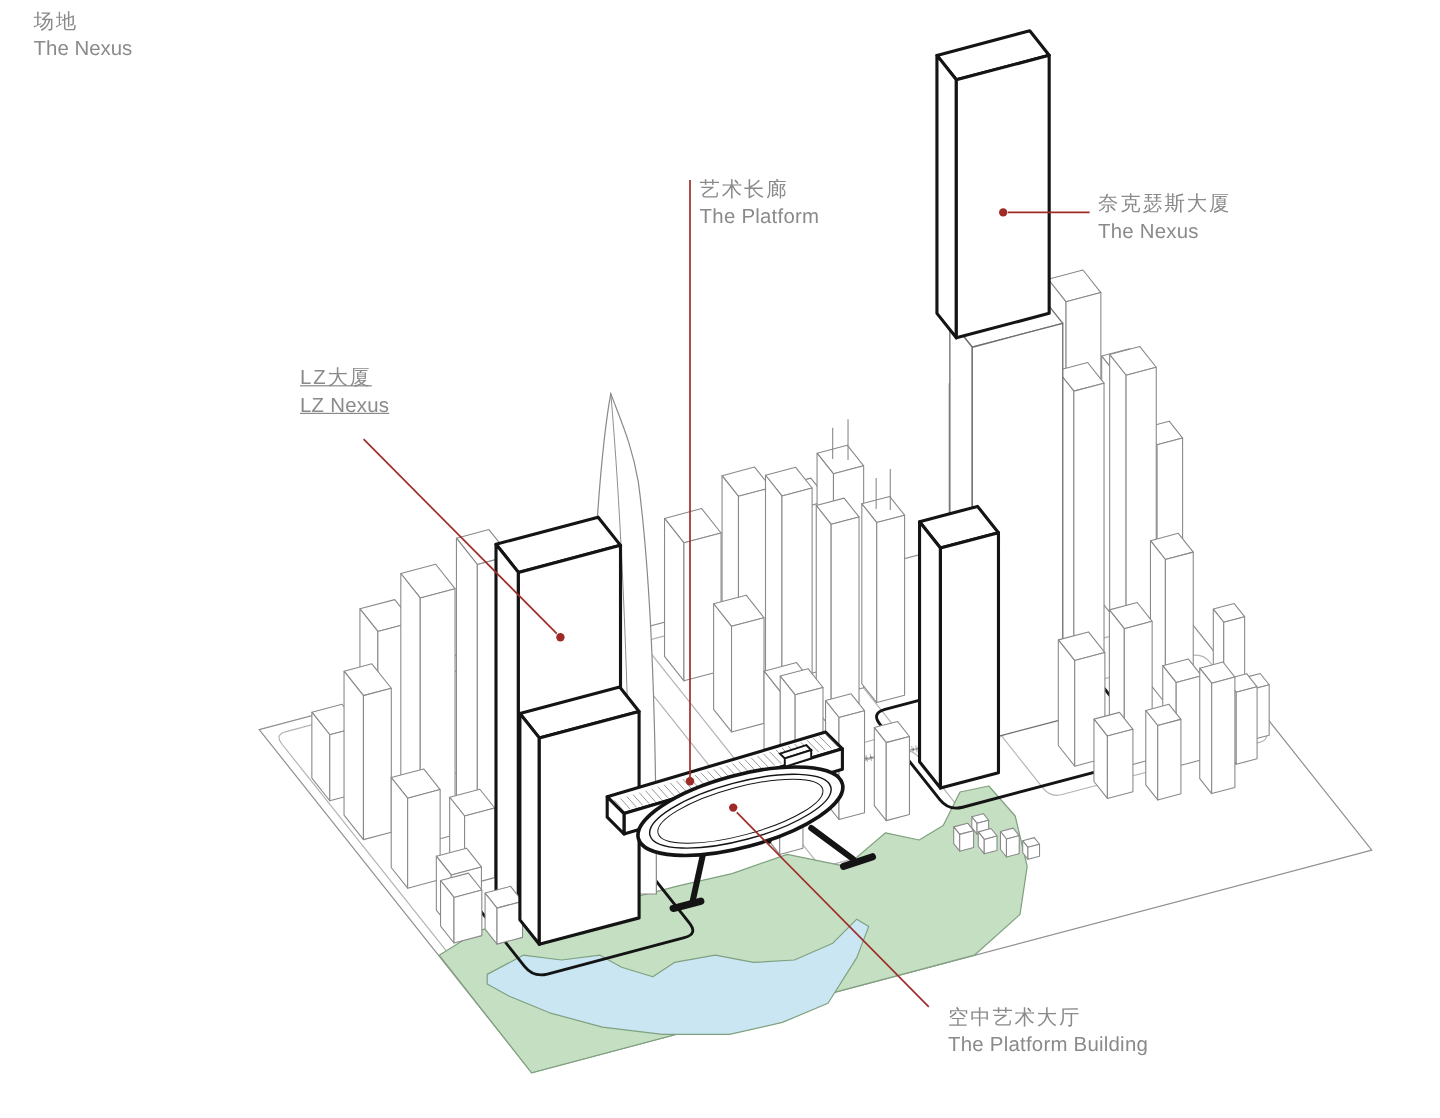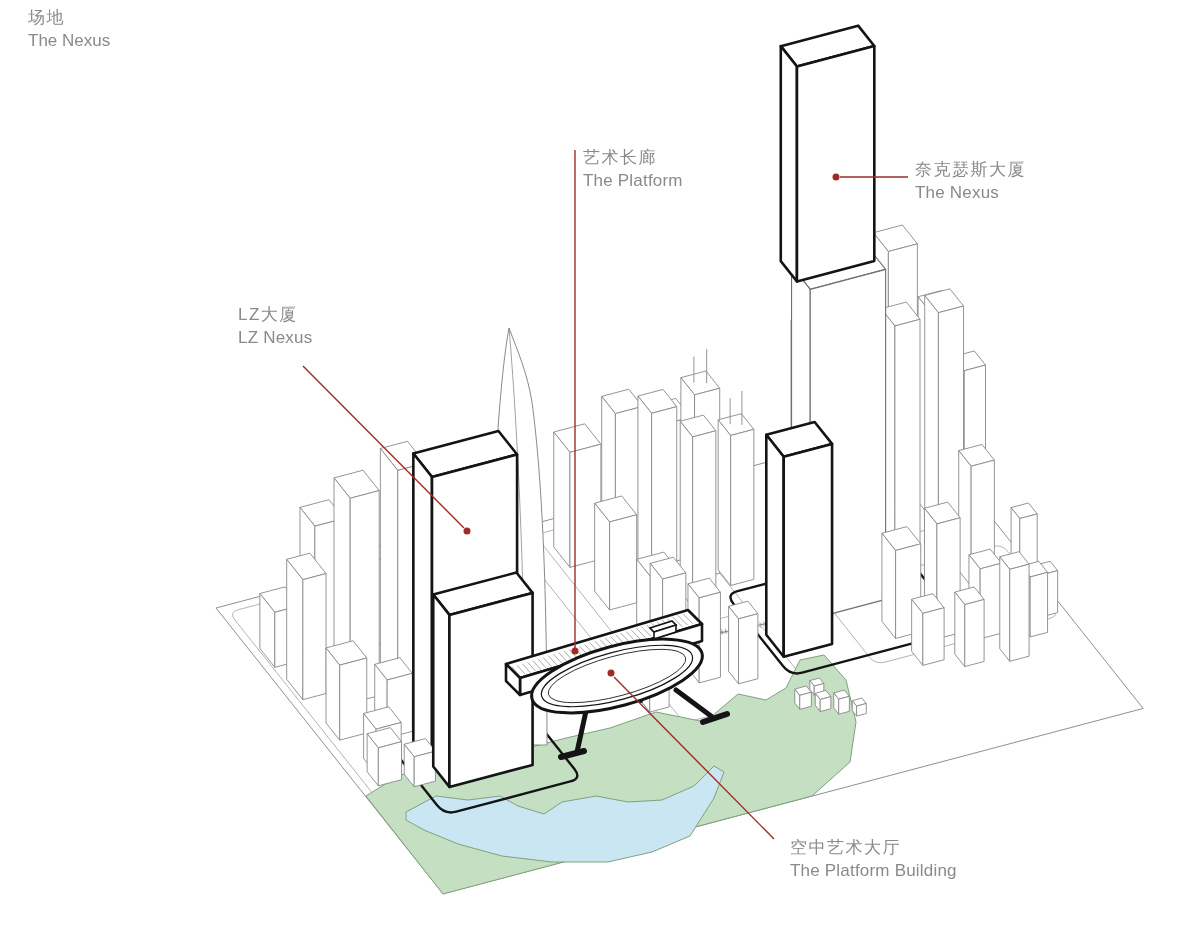--- a/index.html
+++ b/index.html
@@ -273,21 +273,21 @@
       <line x1="908" y1="177" x2="840" y2="177" stroke="#9e2b27" stroke-width="1.4"></line>
       <circle cx="836" cy="177" r="3.5" fill="#9e2b27"></circle>
       <line x1="614" y1="677" x2="774" y2="839" stroke="#9e2b27" stroke-width="1.4"></line>
       <circle cx="611" cy="673" r="3.5" fill="#9e2b27"></circle>
     </svg>
   <div id="title">
     <span class="zh">场地</span>
     <span class="en">The Nexus</span>
   </div>
   <div id="labels">
-      <div class="label" style="left: 238px; top: 303px;">
+      <div class="label" style="left: 250px; top: 303px; text-decoration: underline;">
         <span class="zh">LZ大厦</span>
         <span class="en">LZ Nexus</span>
       </div>
       <div class="label" style="left: 583px; top: 146px;">
         <span class="zh">艺术长廊</span>
         <span class="en">The Platform</span>
       </div>
       <div class="label" style="left: 915px; top: 158px;">
         <span class="zh">奈克瑟斯大厦</span>
         <span class="en">The Nexus</span>

